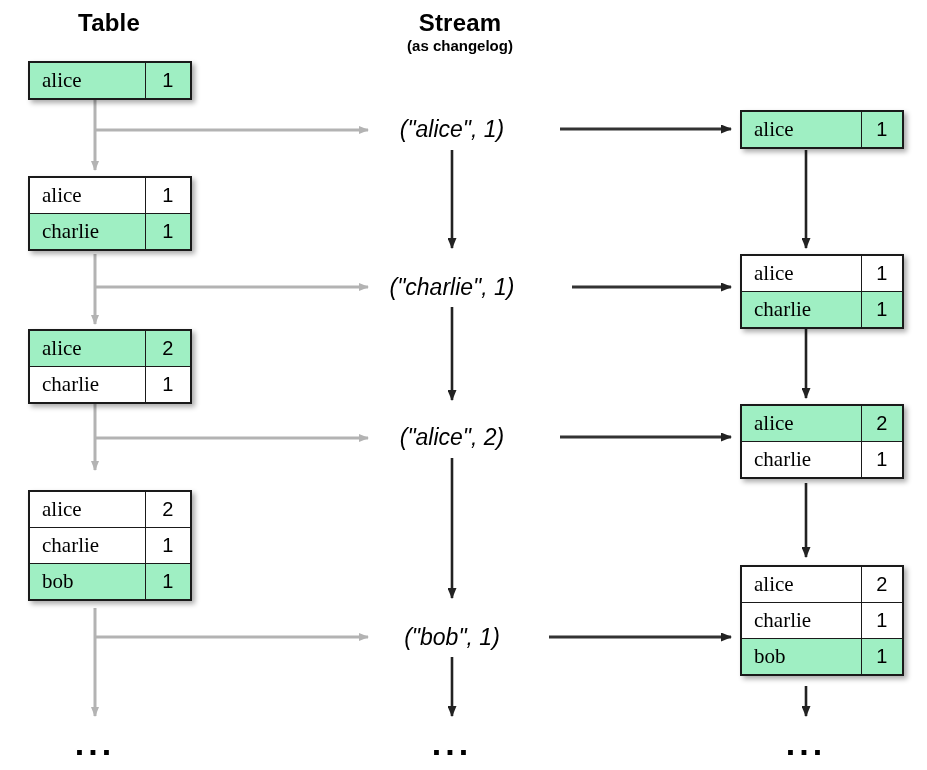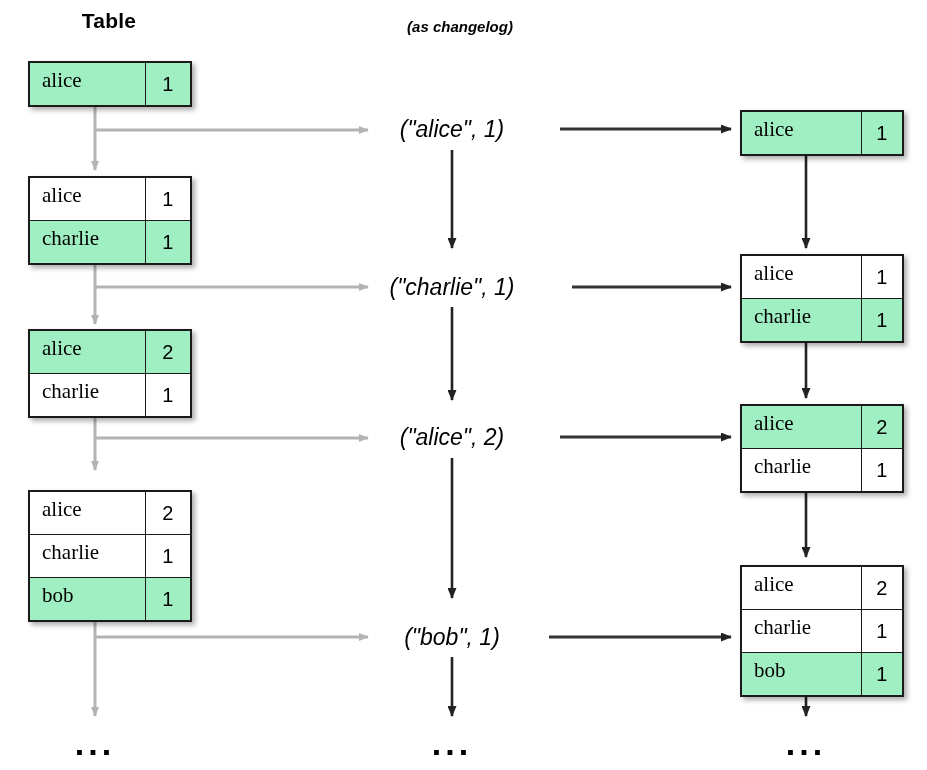--- a/index.html
+++ b/index.html
@@ -23,45 +23,44 @@
     position: absolute;
     text-align: center;
     font-family: "Liberation Sans", sans-serif;
     font-weight: bold;
     color: #000000;
     line-height: 1.05;
     white-space: nowrap;
   }
   .col-head .main {
     display: block;
-    font-size: 21px;
+    font-size: 24px;
     letter-spacing: 0.2px;
   }
   .col-head .sub {
     display: block;
     font-size: 15px;
-    margin-top: 9px;
-    font-style: italic;
+    margin-top: 3px;
   }
   
   .tbl {
     position: absolute;
     border-collapse: collapse;
     background: #ffffff;
     border: 2px solid #1a1a1a;
     box-shadow: 3px 3px 5px rgba(0,0,0,0.33);
     table-layout: fixed;
   }
   .tbl td {
     border: 1px solid #1a1a1a;
     font-family: "Liberation Serif", serif;
     font-size: 21px;
     color: #000000;
     height: 34px;
-    padding: 0 0 8px 12px;
+    padding: 0 0 1px 12px;
     background: #ffffff;
     vertical-align: middle;
   }
   .tbl td.val {
     text-align: center;
     padding: 0;
     font-family: "Liberation Sans", sans-serif;
     font-size: 20px;
   }
   .tbl tr.hl td {
@@ -148,20 +147,21 @@
       <line x1="806" y1="483" x2="806" y2="557" marker-end="url(#blackHead)"></line>
       <line x1="806" y1="686" x2="806" y2="716" marker-end="url(#blackHead)"></line>
     </g>
   </svg>
 
   <div class="col-head" style="left:28px; top:10px; width:162px;">
     <span class="main">Table</span>
   </div>
 
   <div class="col-head" style="left:360px; top:10px; width:200px;">
+    <span class="main">Stream</span>
     <span class="sub">(as changelog)</span>
   </div>
 
 
   <table class="tbl" style="left:28px; top:61px; width:162px;">
     <colgroup>
         <col style="width:116px">
         <col style="width:46px">
       </colgroup>
     <tbody>

